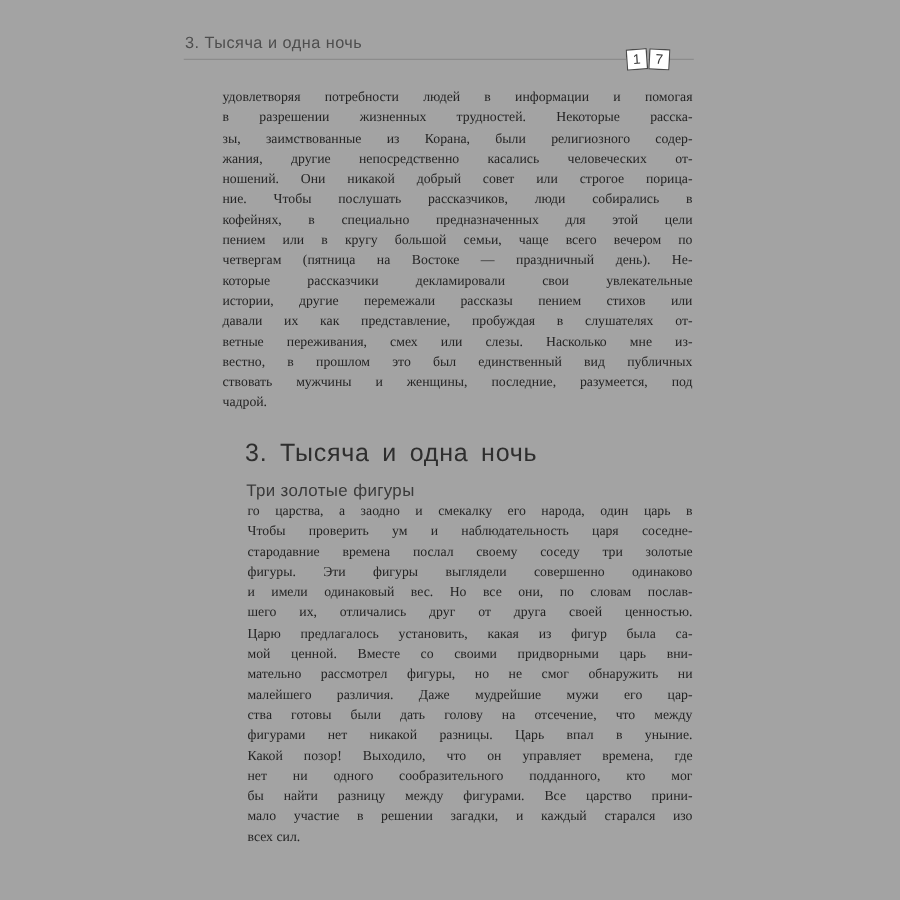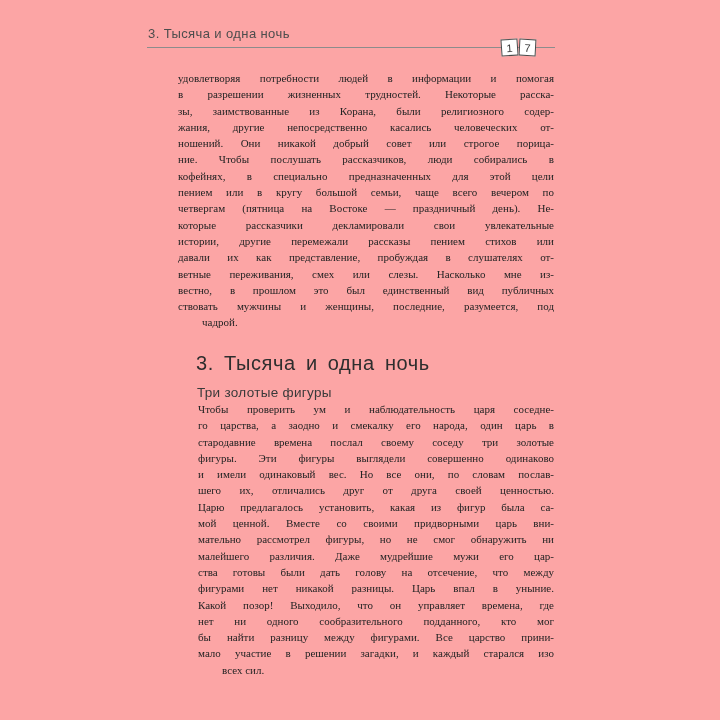--- a/index.html
+++ b/index.html
@@ -1,20 +1,20 @@
 <!DOCTYPE html>
 <html lang="ru"><head>
 <meta charset="utf-8">
 <style>
   html, body { margin: 0; padding: 0; }
   .page {
     position: relative;
     width: 720px;
     height: 720px;
-    background: #fca5a5;
+    background: #a3a3a3;
     overflow: hidden;
     font-family: "Liberation Serif", "DejaVu Serif", serif;
   }
 
   
   .running-title {
     position: absolute;
     left: 148px;
     top: 26px;
     font-family: "Liberation Sans", "DejaVu Sans", sans-serif;
@@ -57,21 +57,20 @@
   .para-continuation { left: 178px; top: 70px;  width: 376px; }
   .para-story        { left: 198px; top: 401px; width: 356px; }
 
   .tline {
     text-align: justify;
     text-align-last: justify;
     white-space: normal;
   }
   .tline:last-child {
     text-align-last: left;
-    margin-left: 24px;
   }
 
   
   .chapter-heading {
     position: absolute;
     left: 196px;
     top: 352px;
     font-family: "Liberation Sans", "DejaVu Sans", sans-serif;
     font-size: 20px;
     font-weight: 400;
@@ -119,22 +118,22 @@
       <div class="tline">вестно, в прошлом это был единственный вид публичных</div>
       <div class="tline">ствовать мужчины и женщины, последние, разумеется, под</div>
       <div class="tline">чадрой.</div>
     </div>
 
   <div class="chapter-heading">3. Тысяча и одна ночь</div>
 
   <div class="story-subheading">Три золотые фигуры</div>
 
   <div class="bodytext para-story">
+      <div class="tline">го царства, а заодно и смекалку его народа, один царь в</div>
       <div class="tline">Чтобы проверить ум и наблюдательность царя соседне-</div>
-      <div class="tline">го царства, а заодно и смекалку его народа, один царь в</div>
       <div class="tline">стародавние времена послал своему соседу три золотые</div>
       <div class="tline">фигуры. Эти фигуры выглядели совершенно одинаково</div>
       <div class="tline">и имели одинаковый вес. Но все они, по словам послав-</div>
       <div class="tline">шего их, отличались друг от друга своей ценностью.</div>
       <div class="tline">Царю предлагалось установить, какая из фигур была са-</div>
       <div class="tline">мой ценной. Вместе со своими придворными царь вни-</div>
       <div class="tline">мательно рассмотрел фигуры, но не смог обнаружить ни</div>
       <div class="tline">малейшего различия. Даже мудрейшие мужи его цар-</div>
       <div class="tline">ства готовы были дать голову на отсечение, что между</div>
       <div class="tline">фигурами нет никакой разницы. Царь впал в уныние.</div>

